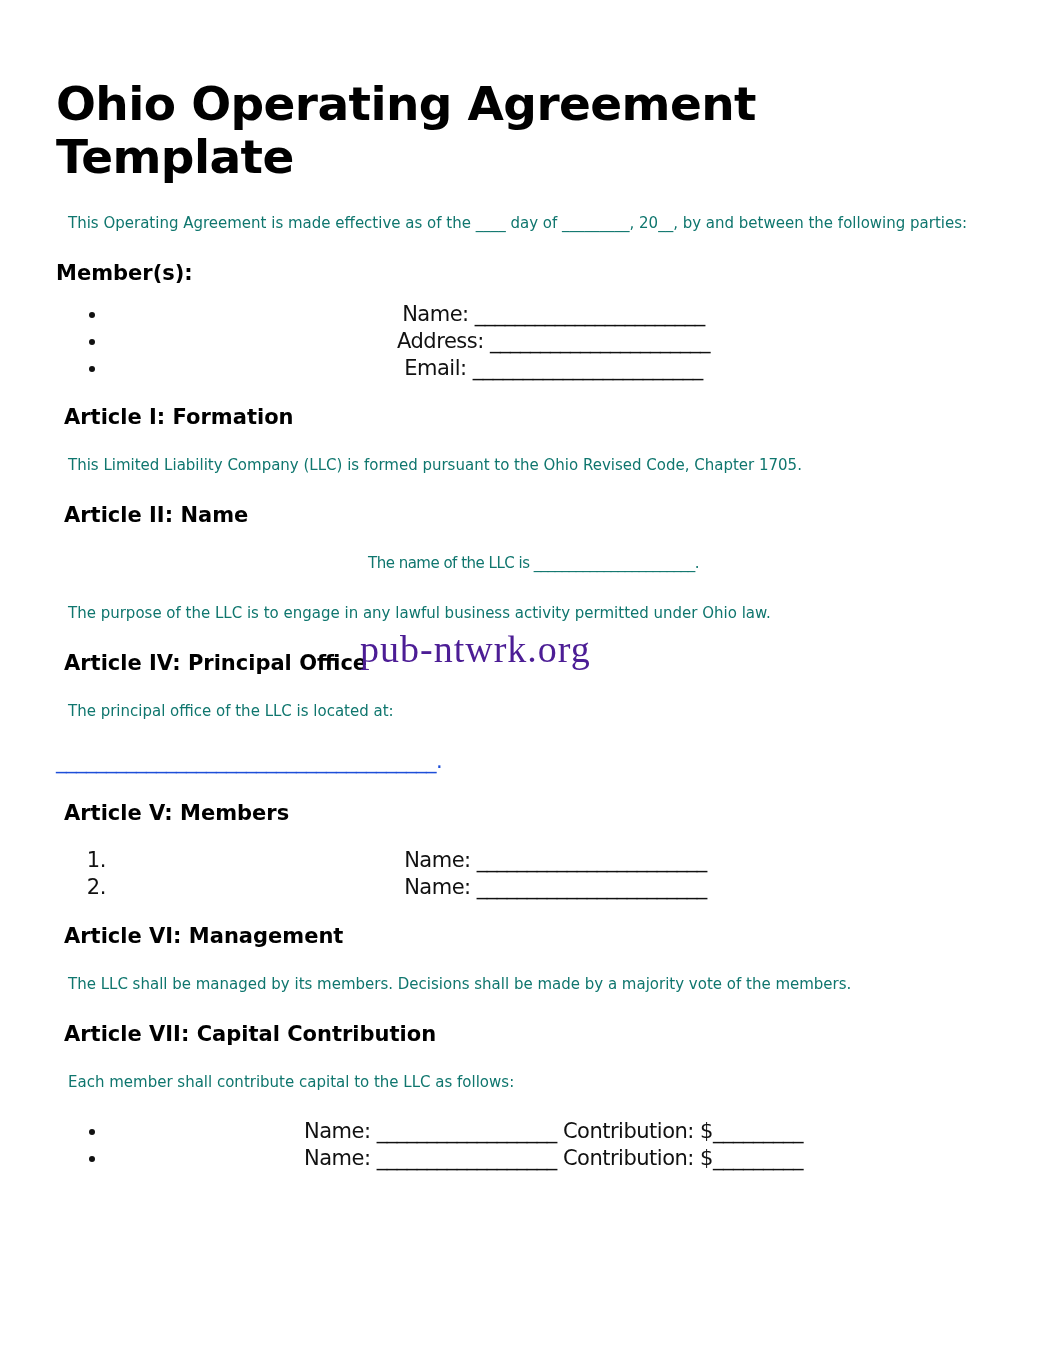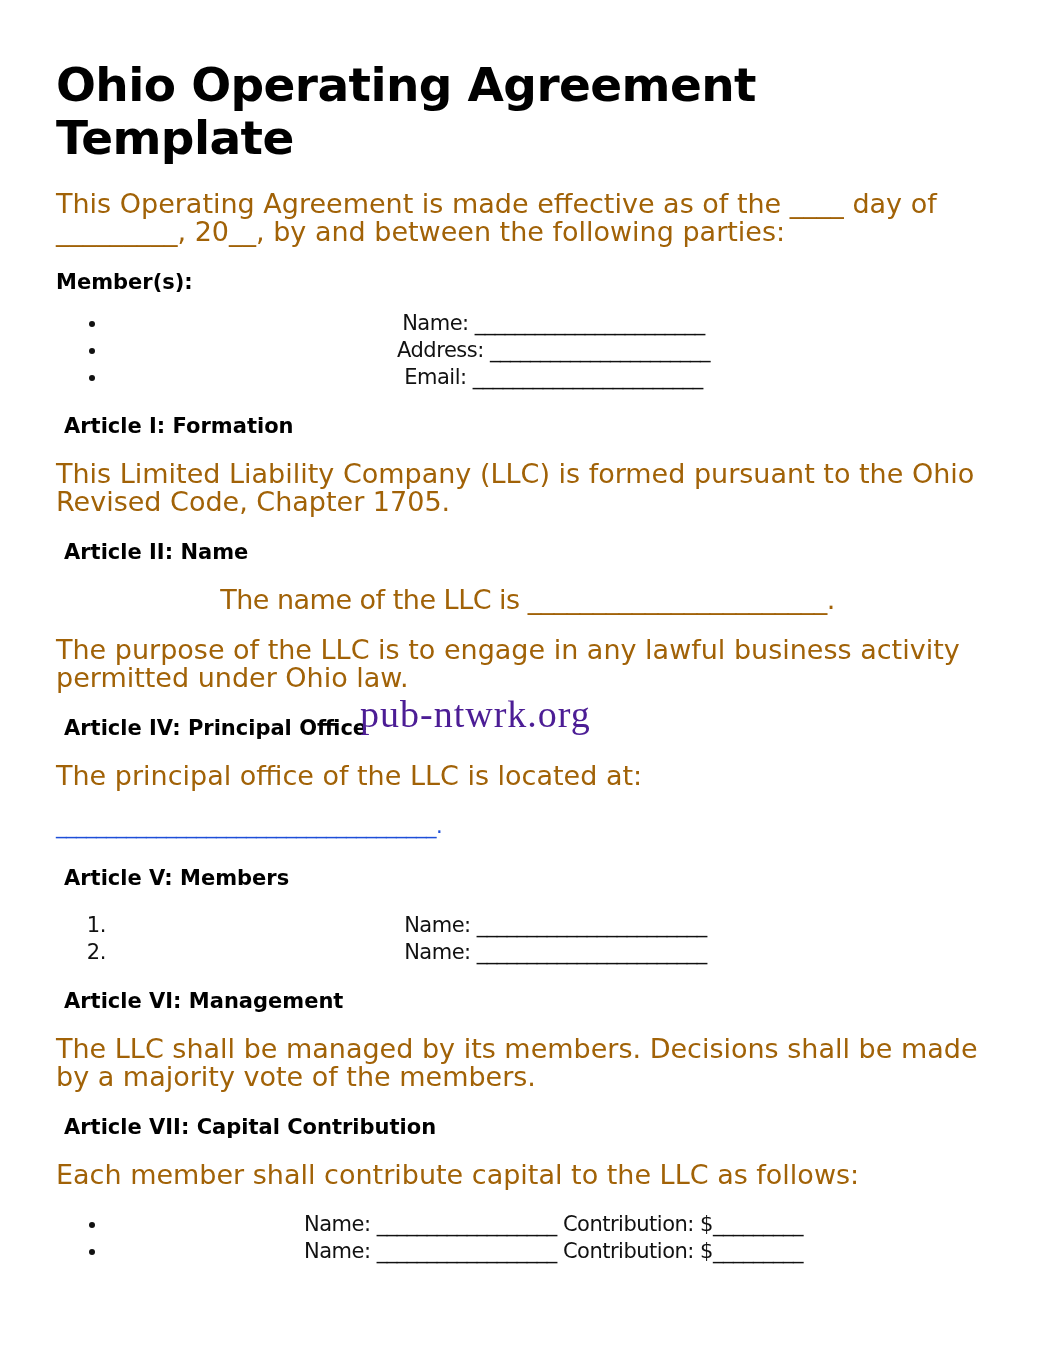--- a/index.html
+++ b/index.html
@@ -22,28 +22,28 @@
     width: 1055px;
     height: 1365px;
     box-sizing: border-box;
     padding: 56px 56px 0 56px;
   }
   .doc-title {
     font-size: 47px;
     font-weight: bold;
     line-height: 1.12;
     letter-spacing: -0.6px;
-    margin: 3px 0 26px 0;
+    margin: 22px 0 26px 0;
     color: #000;
   }
   p.body-text {
-    font-size: 27px;
+    font-size: 15px;
     line-height: 28px;
-    margin: 0 0 22px 0;
-    color: #a16207;
+    margin: 0 0 22px 12px;
+    color: #0f766e;
     max-width: 945px;
   }
   h2.section-heading {
     font-size: 21px;
     font-weight: bold;
     line-height: 28px;
     margin: 0 0 20px 8px;
     color: #000;
     position: relative;
     display: block;

